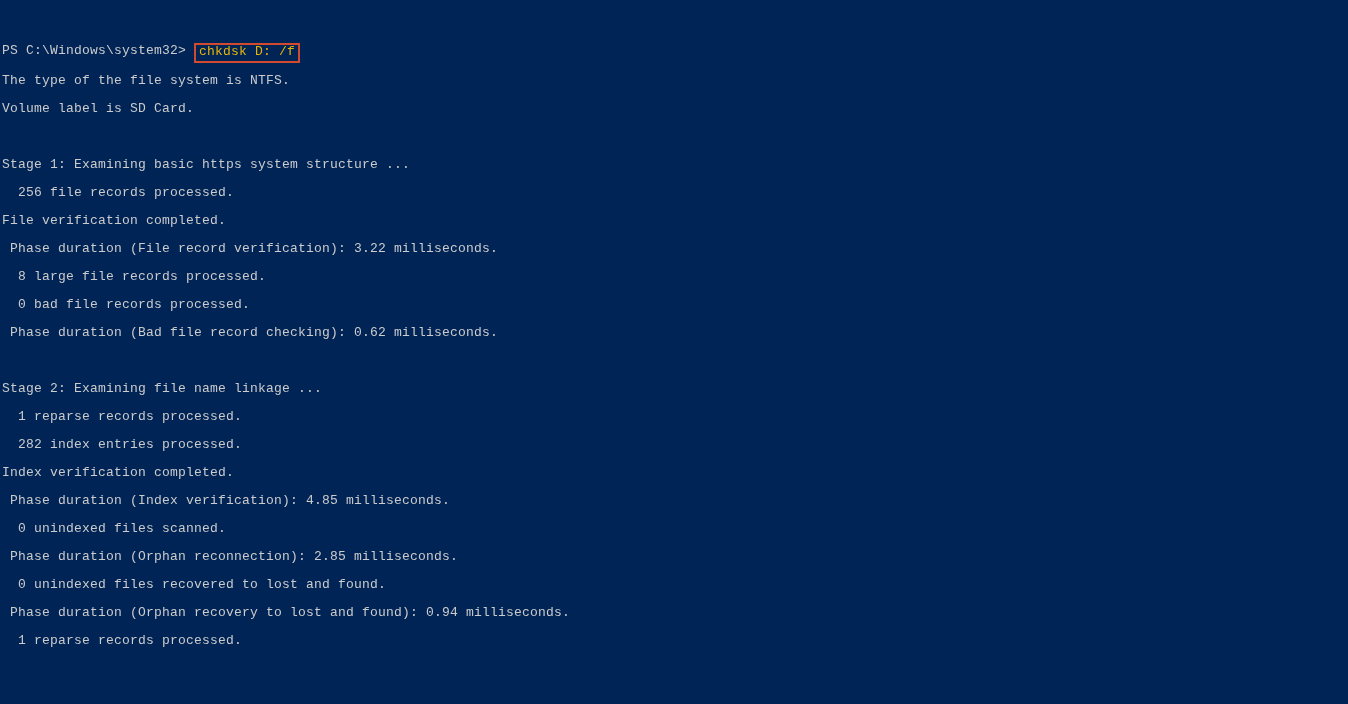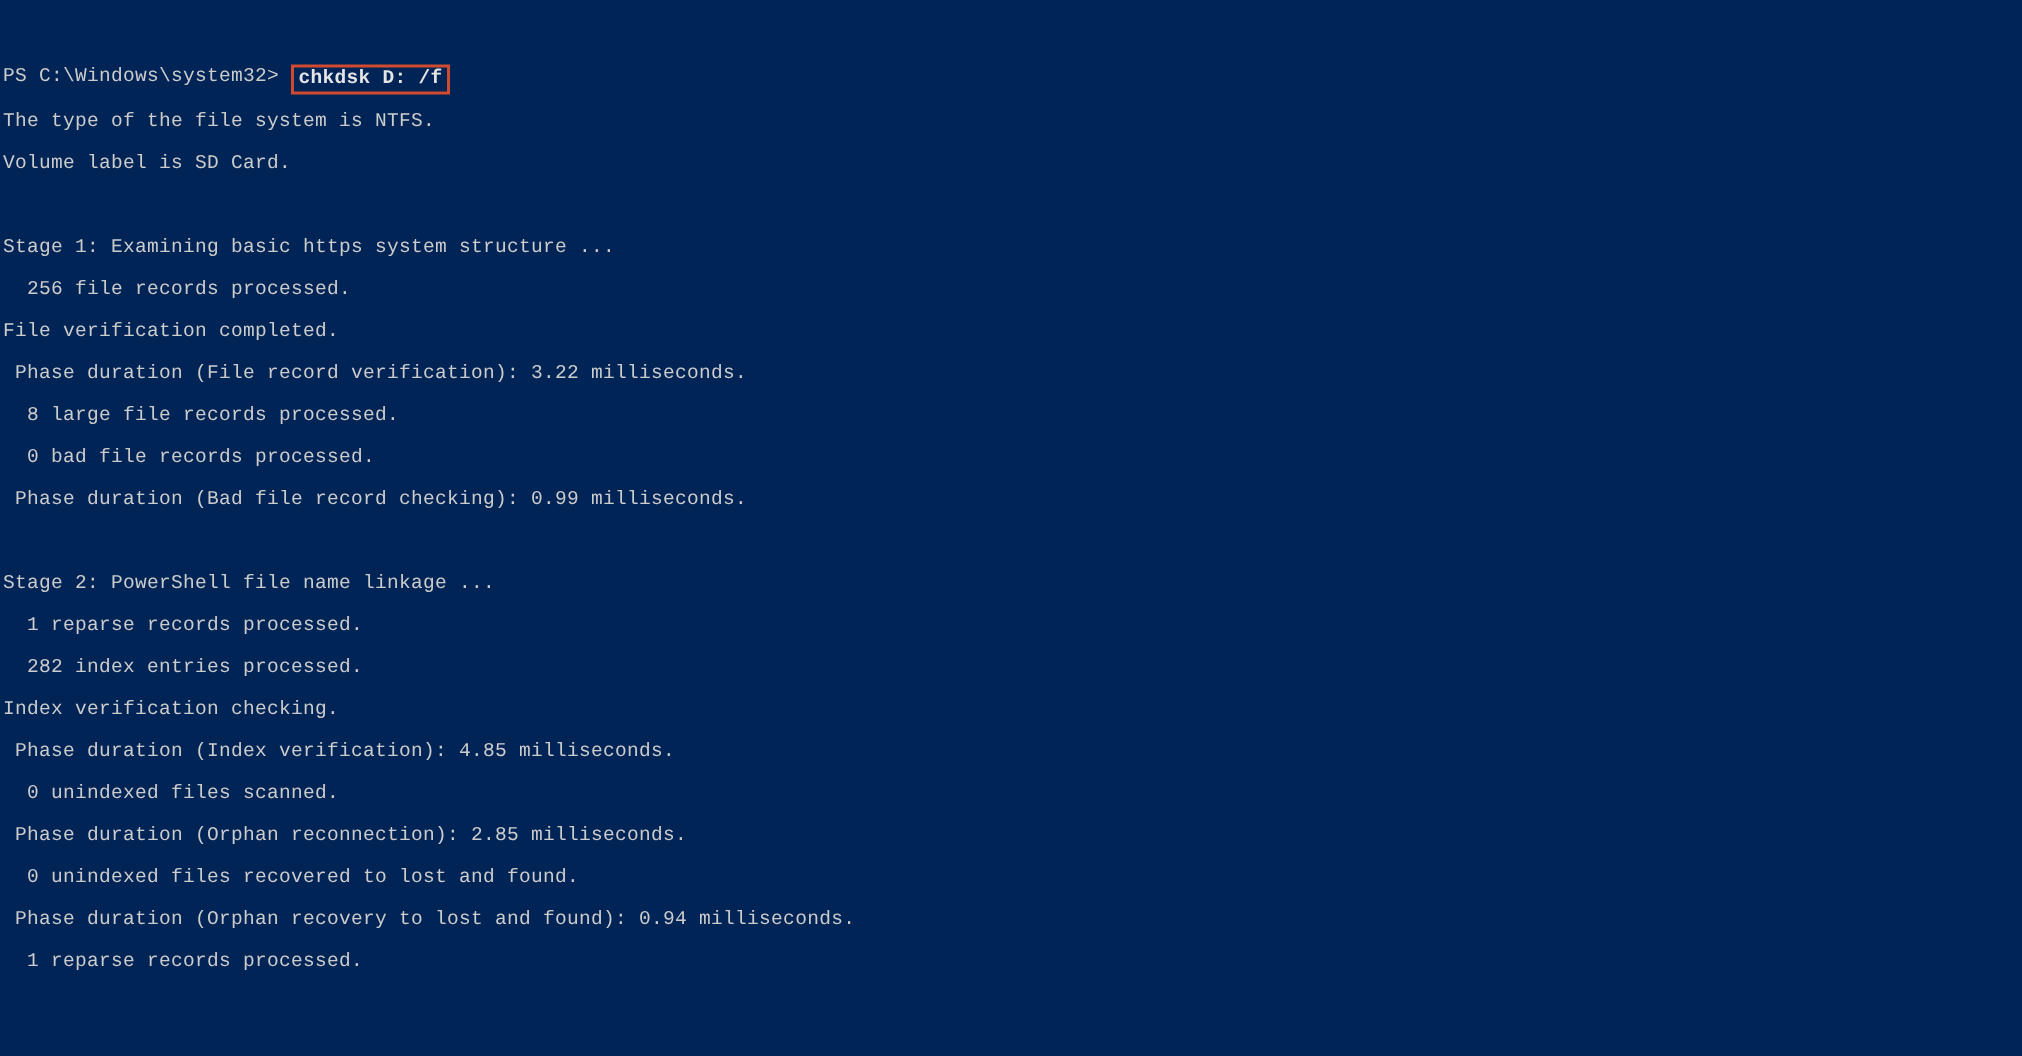--- a/index.html
+++ b/index.html
@@ -27,45 +27,44 @@
     border: 2px solid #d04a2f;
     padding: 0 3px;
     margin: -2px 0;
     line-height: 14px;
     height: 16px;
     box-sizing: content-box;
     position: relative;
     top: 1px;
   }
   .yellow {
-    color: #e5e5e5;
-    font-weight: bold;
+    color: #eab308;
   }
 </style>
 </head>
 <body>
 
 <div class="terminal">
 <div class="line"> </div>
 <div class="line"><span>PS C:\Windows\system32&gt; </span><span class="highlight-box"><span class="yellow">chkdsk D: /f</span></span></div>
 <div class="line">The type of the file system is NTFS.</div>
 <div class="line">Volume label is SD Card.</div>
 <div class="line"> </div>
 <div class="line">Stage 1: Examining basic https system structure ...</div>
 <div class="line">  256 file records processed.</div>
 <div class="line">File verification completed.</div>
 <div class="line"> Phase duration (File record verification): 3.22 milliseconds.</div>
 <div class="line">  8 large file records processed.</div>
 <div class="line">  0 bad file records processed.</div>
-<div class="line"> Phase duration (Bad file record checking): 0.99 milliseconds.</div>
+<div class="line"> Phase duration (Bad file record checking): 0.62 milliseconds.</div>
 <div class="line"> </div>
-<div class="line">Stage 2: PowerShell file name linkage ...</div>
+<div class="line">Stage 2: Examining file name linkage ...</div>
 <div class="line">  1 reparse records processed.</div>
 <div class="line">  282 index entries processed.</div>
-<div class="line">Index verification checking.</div>
+<div class="line">Index verification completed.</div>
 <div class="line"> Phase duration (Index verification): 4.85 milliseconds.</div>
 <div class="line">  0 unindexed files scanned.</div>
 <div class="line"> Phase duration (Orphan reconnection): 2.85 milliseconds.</div>
 <div class="line">  0 unindexed files recovered to lost and found.</div>
 <div class="line"> Phase duration (Orphan recovery to lost and found): 0.94 milliseconds.</div>
 <div class="line">  1 reparse records processed.</div>
 
 
 
 

